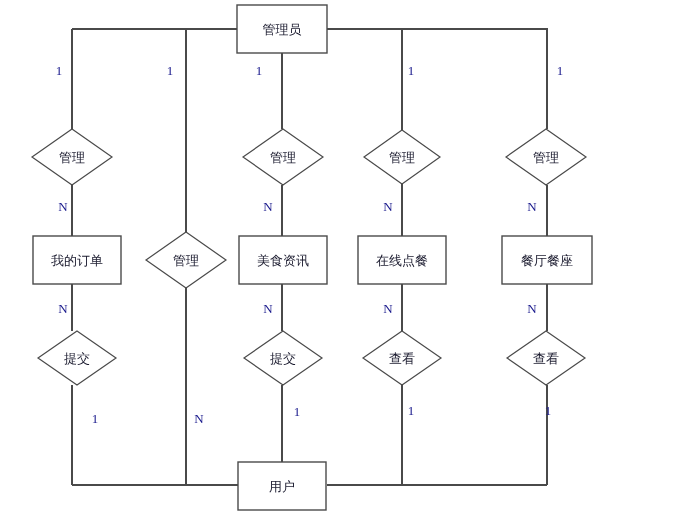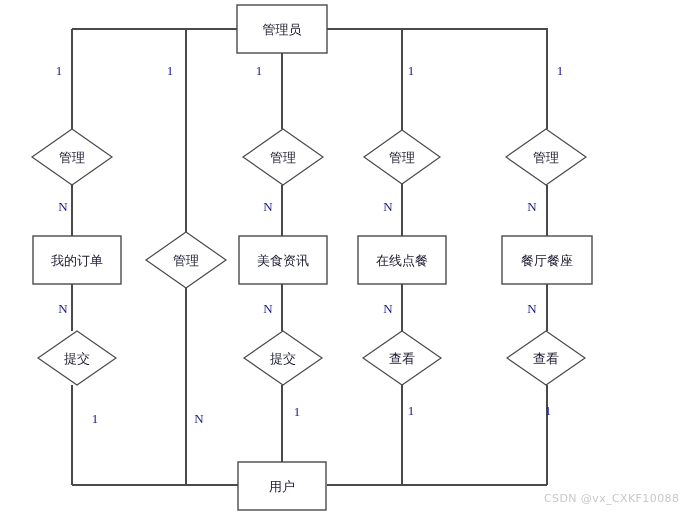--- a/index.html
+++ b/index.html
@@ -170,14 +170,13 @@
         <text class="card-label" x="268" y="310">N</text>
         <text class="card-label" x="388" y="310">N</text>
         <text class="card-label" x="532" y="310">N</text>
         <text class="card-label" x="95" y="420">1</text>
         <text class="card-label" x="199" y="420">N</text>
         <text class="card-label" x="297" y="413">1</text>
         <text class="card-label" x="411" y="412">1</text>
         <text class="card-label" x="548" y="412">1</text>
       </g>
   </svg>
-  <div class="watermark" style="left: 544px; top: 492px;">CSDN @vx_CXKF10088</div>
 </div>
 
 </body></html>

